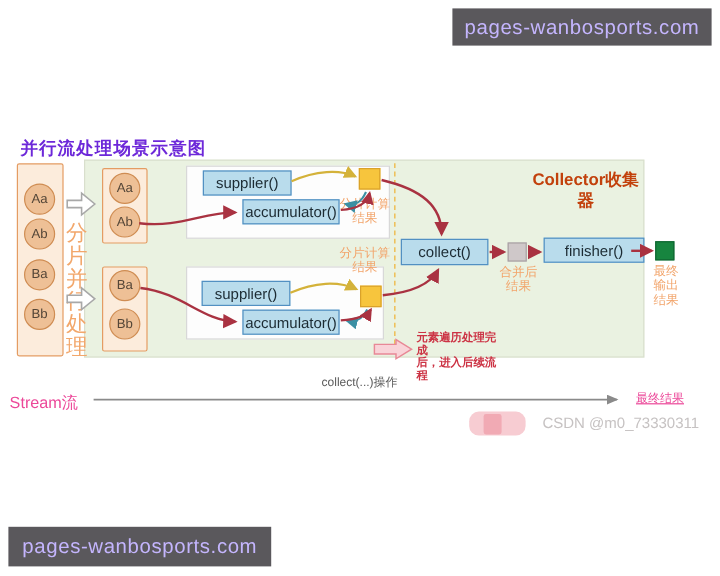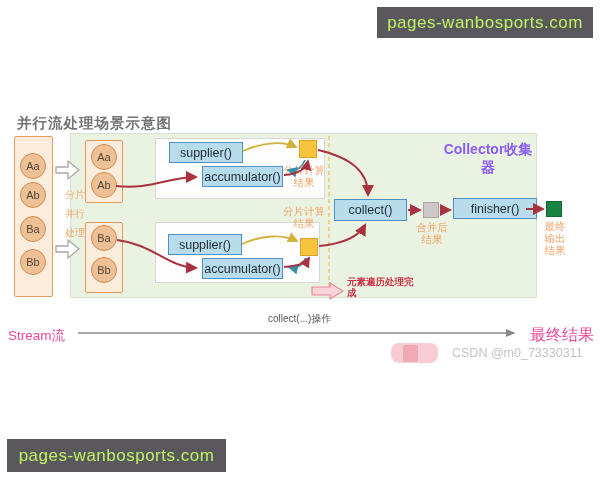--- a/index.html
+++ b/index.html
@@ -1,42 +1,42 @@
 <!DOCTYPE html>
 <html><head>
 <meta charset="utf-8">
 <style>
   * { margin:0; padding:0; box-sizing:border-box; }
   body { font-family:"Liberation Sans","DejaVu Sans",sans-serif; background:#ffffff; }
   .stage { position:relative; width:600px; height:480px; background:#ffffff; overflow:hidden; }
 
-  .banner { position:absolute; background:#5a585c; color:#bef264; font-size:17px;
+  .banner { position:absolute; background:#5a585c; color:#c4b5fd; font-size:17px;
             display:flex; align-items:center; justify-content:center; letter-spacing:.5px; }
   .banner.top { left:377px; top:7px; width:216px; height:31px; }
   .banner.bottom { left:7px; top:439px; width:219px; height:33px; }
 
   .diagram-title { position:absolute; left:17px; top:114px; font-size:14.5px; font-weight:bold;
-                   color:#737373; letter-spacing:1px; }
+                   color:#6d28d9; letter-spacing:1px; }
 
   .collector-box { position:absolute; left:70px; top:133px; width:467px; height:165px;
                    background:#eaf2e1; border:1px solid #d9dfcd; }
   .collector-label { position:absolute; left:438px; top:141px; width:100px; font-size:14px;
-                     color:#8b5cf6; font-weight:bold; text-align:center; }
+                     color:#c2410c; font-weight:bold; text-align:center; }
 
   .orange-box { position:absolute; background:#fcecdc; border:1.5px solid #e49c63; border-radius:2px; }
   .source-box { left:14px; top:136px; width:39px; height:161px; }
   .group-box-a { left:85px; top:140px; width:38px; height:63px; }
   .group-box-b { left:85px; top:222px; width:38px; height:71px; }
 
   .circle { position:absolute; width:26px; height:26px; border-radius:50%;
             background:#eec096; border:1.5px solid #cf8c52; color:#534537;
             font-size:11px; display:flex; align-items:center; justify-content:center; }
 
-  .split-label { position:absolute; left:55px; top:185px; width:30px; font-size:10px;
-                 line-height:19px; color:#f2a76b; text-align:right; }
+  .split-label { position:absolute; left:55px; top:185px; width:30px; font-size:18px;
+                 line-height:19px; color:#f2a76b; text-align:left; }
 
   .inner-box { position:absolute; background:#fdfdfd; border:1px solid #d8d8d8; }
   .inner-box-1 { left:155px; top:138px; width:170px; height:61px; }
   .inner-box-2 { left:155px; top:222px; width:165px; height:61px; }
 
   .fn-box { position:absolute; background:#b9dcec; border:1.5px solid #5290c2; color:#1c2b33;
             font-size:12.5px; display:flex; align-items:center; justify-content:center; }
   .supplier-1 { left:169px; top:142px; width:74px; height:21px; }
   .accumulator-1 { left:202px; top:166px; width:81px; height:21px; }
   .supplier-2 { left:168px; top:234px; width:74px; height:21px; }
@@ -55,21 +55,21 @@
   .partial-label-2 { left:282px; top:205px; width:44px; }
   .merge-label { left:411px; top:221px; width:42px; }
   .final-label { left:541px; top:220px; width:28px; }
 
   .note-label { position:absolute; left:347px; top:277px; width:74px; font-size:9.5px;
                 line-height:10.5px; color:#cc3344; font-weight:bold; }
 
   .footer-text { position:absolute; color:#ec4899; }
   .stream-label { left:8px; top:327px; font-size:13.5px; }
   .operation-label { left:268px; top:312px; font-size:10px; color:#5a5a5a; }
-  .result-label { left:530px; top:325px; font-size:16px; }
+  .result-label { left:530px; top:325px; font-size:10px;text-decoration:underline; }
 
   .wm-blur { position:absolute; left:391px; top:343px; width:47px; height:20px;
              background:#f7ccd2; border-radius:8px; }
   .wm-blur-sq { position:absolute; left:403px; top:345px; width:15px; height:17px;
                 background:#f1aab4; border-radius:2px; }
   .wm-text { position:absolute; left:452px; top:346px; font-size:12.5px; color:#c6c2c2; }
 
   svg.overlay { position:absolute; left:0; top:0; width:600px; height:480px; pointer-events:none; }
 </style>
 </head>
@@ -135,20 +135,21 @@
     <div>结果</div>
   </div>
   <div class="small-orange-label final-label">
     <div>最终</div>
     <div>输出</div>
     <div>结果</div>
   </div>
 
   <div class="note-label">
     <div>元素遍历处理完成</div>
+    <div>后，进入后续流程</div>
   </div>
 
   <div class="footer-text stream-label">Stream流</div>
   <div class="footer-text operation-label">collect(...)操作</div>
   <div class="footer-text result-label">最终结果</div>
 
   <div class="wm-blur"></div>
   <div class="wm-blur-sq"></div>
   <div class="wm-text">CSDN @m0_73330311</div>
 

